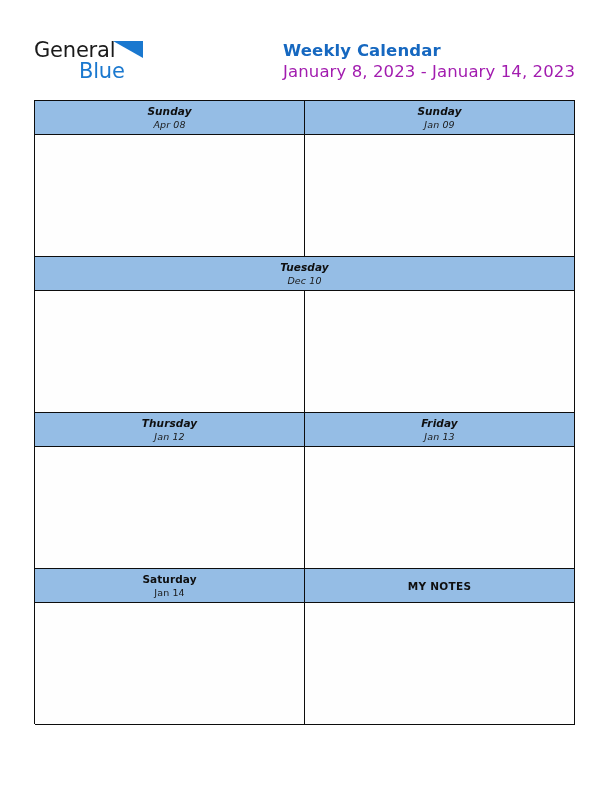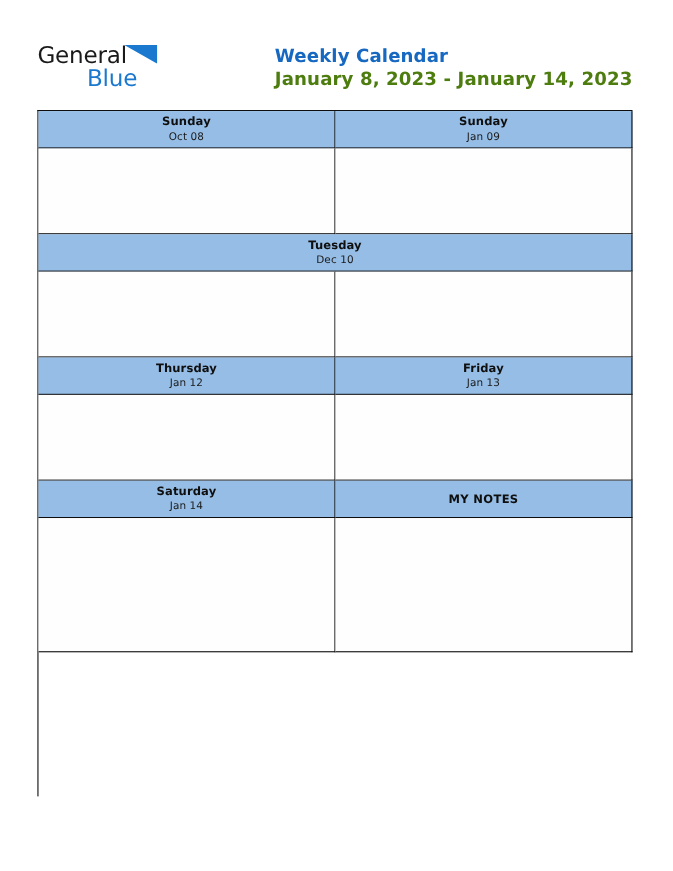--- a/index.html
+++ b/index.html
@@ -84,22 +84,22 @@
     font-size: 16.5px;
     font-weight: bold;
     color: #1668c0;
     line-height: 21px;
     white-space: nowrap;
     letter-spacing: 0.1px;
   }
   .title-sub {
     font-family: "DejaVu Sans", sans-serif;
     font-size: 16.5px;
-    font-weight: bold;
-    color: #4d7c0f;
+    font-weight: normal;
+    color: #a21caf;
     line-height: 21px;
     white-space: nowrap;
     letter-spacing: 0.1px;
   }
 
   
   .calendar {
     position: absolute;
     left: 34px;
     top: 100px;
@@ -110,21 +110,21 @@
     box-sizing: border-box;
     display: flex;
     flex-direction: column;
   }
 
   .week-block {
     display: flex;
     flex-direction: column;
     flex: 0 0 auto;
   }
-  .week-block.tall { height: 112px; }
+  .week-block.tall { height: 156px; font-style: italic; }
   .week-block.last { height: 156px; justify-content: flex-end; }
 
   .hdr-row {
     display: flex;
     height: 34px;
     flex: 0 0 34px;
   }
   .body-row {
     display: flex;
     flex: 1 1 auto;
@@ -202,21 +202,21 @@
     </div>
 
   </div>
 
   <div class="calendar">
 
     <div class="week-block tall">
       <div class="hdr-row">
         <div class="cell hdr-cell">
           <span class="day-name">Sunday</span>
-          <span class="day-date">Oct 08</span>
+          <span class="day-date">Apr 08</span>
         </div>
         <div class="cell hdr-cell">
           <span class="day-name">Sunday</span>
           <span class="day-date">Jan 09</span>
         </div>
       </div>
       <div class="body-row">
         <div class="cell body-cell"></div>
         <div class="cell body-cell"></div>
       </div>

